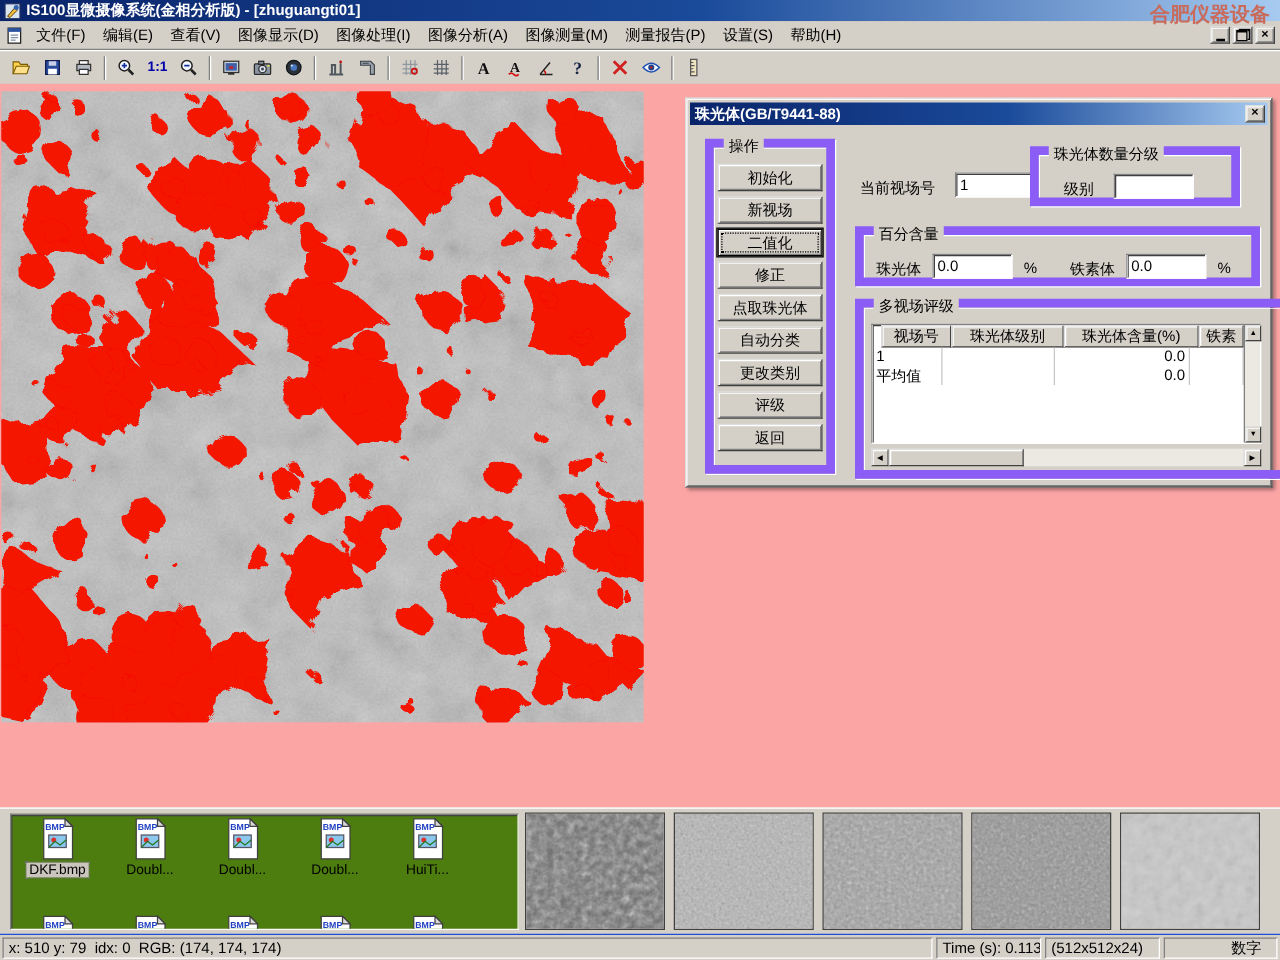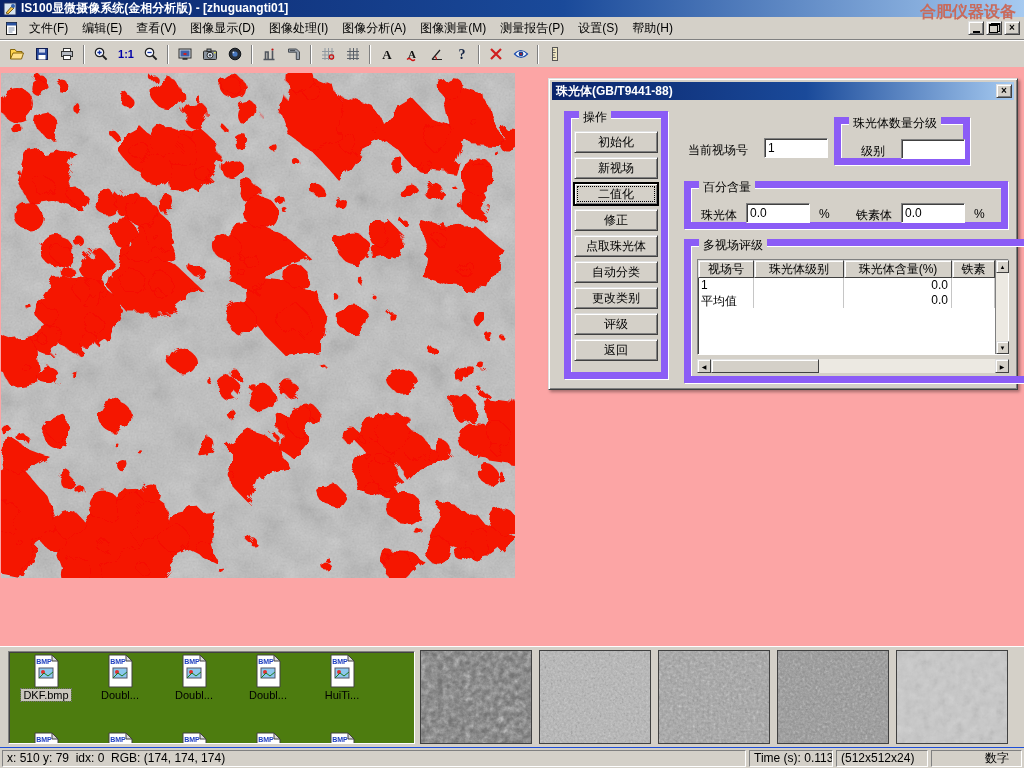--- a/index.html
+++ b/index.html
@@ -61,28 +61,28 @@
     align-items:center; padding-top:13px; gap:4px; }
   .op-btn { width:84px; height:22px; line-height:20px; flex:0 0 auto; }
   .op-btn.focused { outline:1px dotted #000; outline-offset:-4px; border-color:#000; box-shadow:inset 1px 1px 0 #fff, inset -1px -1px 0 #808080, 0 0 0 1px #000; }
 
   .field { background:#fff; border:1px solid; border-color:#808080 #fff #fff #808080;
     box-shadow:inset 1px 1px 0 #404040; padding:2px 3px; font-size:12px; line-height:14px;
     overflow:hidden; white-space:nowrap; }
 
   .lbl { position:absolute; white-space:nowrap; }
 
-  .grade-box { left:282px; top:16px; width:136px; height:48px; }
+  .grade-box { left:272px; top:16px; width:168px; height:48px; }
   .pct-box   { left:132px; top:80px; width:324px; height:48px; }
   .tbl-box   { left:132px; top:138px; width:388px; height:144px; }
 
   
   .grid { position:absolute; left:6px; top:13px; width:312px; height:96px; background:#fff;
     border:1px solid; border-color:#808080 #fff #fff #808080; box-shadow:inset 1px 1px 0 #404040; }
-  .grid-head { display:flex; height:18px; width:297px; }
+  .grid-head { display:flex; height:18px; width:297px;padding-left:7px; }
   .gh { background:#d4d0c8; border:1px solid; border-color:#dfdfdf #404040 #404040 #dfdfdf;
     box-shadow:inset 1px 1px 0 #fff; display:flex; align-items:center; justify-content:center;
     font-size:12px; overflow:hidden; white-space:nowrap; flex:0 0 auto; }
   .c1 { width:56px; } .c2 { width:90px; } .c3 { width:108px; } .c4 { width:43px; flex:1 1 auto; }
   .grow { display:flex; height:15px; width:297px; }
   .gc { border-right:1px solid #c6c6c6; padding:0 3px; overflow:hidden; white-space:nowrap; flex:0 0 auto; }
   .gc.num { text-align:right; }
   .vscroll { position:absolute; right:0; top:0; bottom:0; width:13px; background:#ece9e2;
     display:flex; flex-direction:column; justify-content:space-between; border-left:1px solid #808080; }
   .sbtn { width:13px; height:13px; background:#d4d0c8; border:1px solid;

